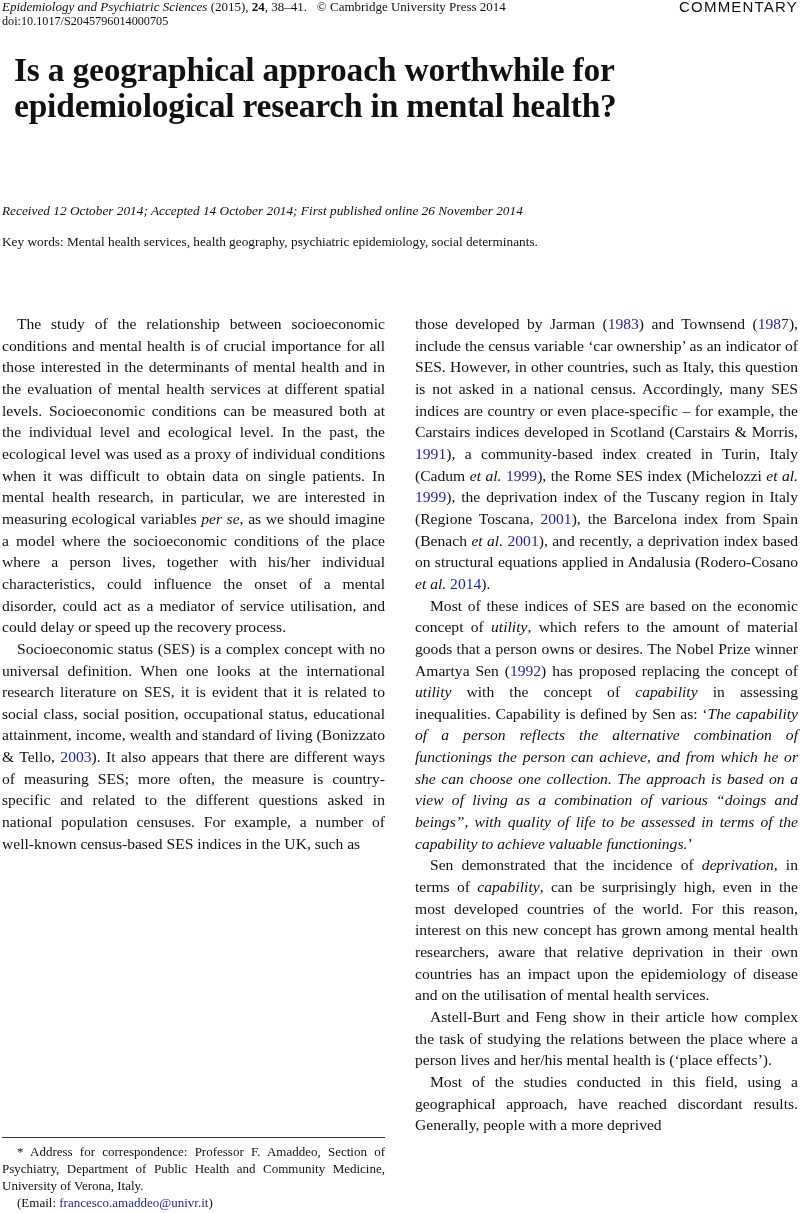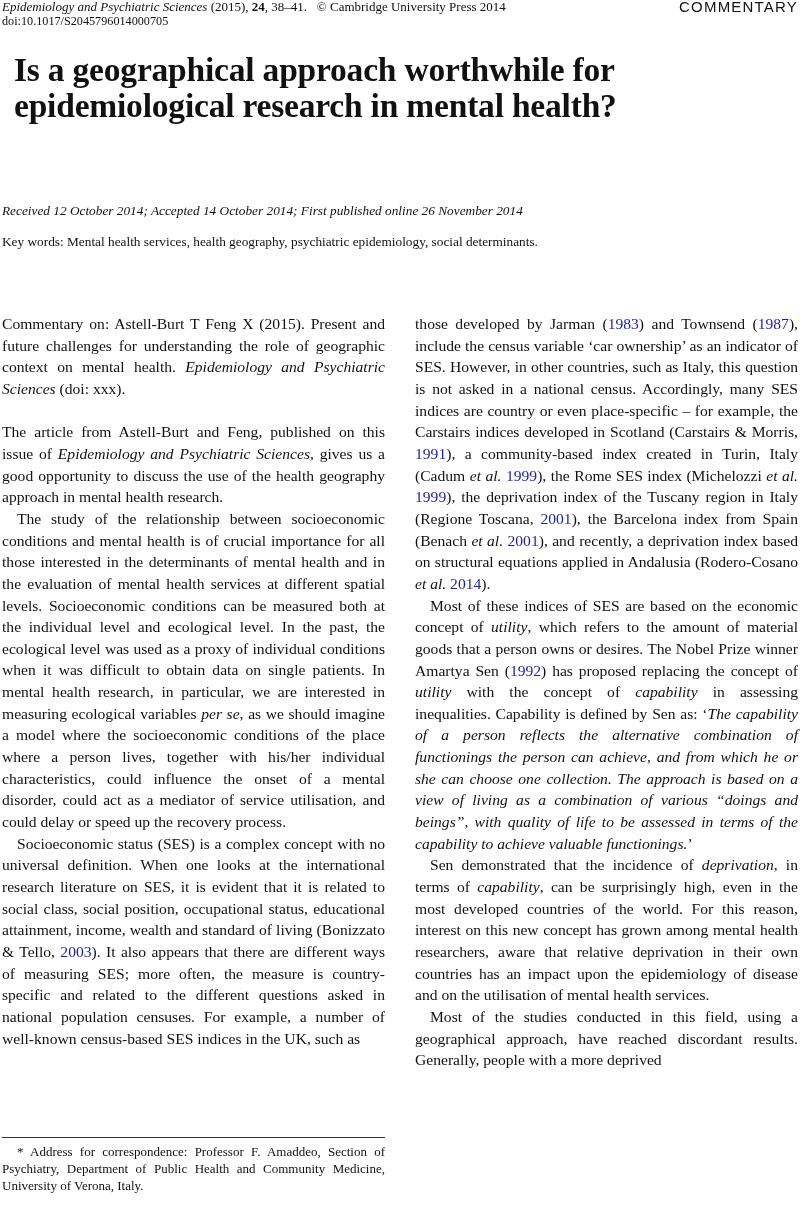--- a/index.html
+++ b/index.html
@@ -32,29 +32,29 @@
 <div class="header-journal"><span class="jt">Epidemiology and Psychiatric Sciences</span> <span>(2015),</span> <span class="vol">24</span><span>, 38–41.</span>&nbsp;&nbsp; <span>© Cambridge University Press 2014</span></div>
 <div class="header-doi">doi:10.1017/S2045796014000705</div>
 <div class="section-label">COMMENTARY</div>
 
 <h1 class="title">Is a geographical approach worthwhile for epidemiological research in mental health?</h1>
 
 <div class="received">Received 12 October 2014; Accepted 14 October 2014; First published online 26 November 2014</div>
 <div class="keywords"><span class="kl">Key words:</span><span> Mental health services, health geography, psychiatric epidemiology, social determinants.</span></div>
 
 <div class="col col-left">
-  <p><span>Commentary on: Astell-Burt T Feng X (2015). Present and future challenges for understanding the role of geographic context on mental health. </span><span class="i">Epidemiology and Psychiatric Sciences</span><span> (doi: xxx).</span></p>
-  <p class="gap"><span>The article from Astell-Burt and Feng, published on this issue of </span><span class="i">Epidemiology and Psychiatric Sciences</span><span>, gives us a good opportunity to discuss the use of the health geography approach in mental health research.</span></p>
   <p class="indent"><span>The study of the relationship between socioeconomic conditions and mental health is of crucial importance for all those interested in the determinants of mental health and in the evaluation of mental health services at different spatial levels. Socioeconomic conditions can be measured both at the individual level and eco­logical level. In the past, the ecological level was used as a proxy of individual conditions when it was diffi­cult to obtain data on single patients. In mental health research, in particular, we are interested in measuring ecological variables </span><span class="i">per se</span><span>, as we should imagine a model where the socioeconomic conditions of the place where a person lives, together with his/her indi­vidual characteristics, could influence the onset of a mental disorder, could act as a mediator of service util­isation, and could delay or speed up the recovery process.</span></p>
   <p class="indent"><span>Socioeconomic status (SES) is a complex concept with no universal definition. When one looks at the international research literature on SES, it is evident that it is related to social class, social position, occupa­tional status, educational attainment, income, wealth and standard of living (Bonizzato &amp; Tello, </span><a href="#">2003</a><span>). It also appears that there are different ways of measuring SES; more often, the measure is country-specific and related to the different questions asked in national population censuses. For example, a number of well-known census-based SES indices in the UK, such as</span></p>
 </div>
 
 <div class="footnote-rule"></div>
 <div class="foot">
   <p class="indent">* Address for correspondence: Professor F. Amaddeo, Section of Psychiatry, Department of Public Health and Community Medicine, University of Verona, Italy.</p>
+  <p class="indent"><span>(Email: </span><a href="#">francesco.amaddeo@univr.it</a><span>)</span></p>
 </div>
 
 <div class="col col-right">
   <p><span>those developed by Jarman (</span><a href="#">1983</a><span>) and Townsend (</span><a href="#">1987</a><span>), include the census variable ‘car ownership’ as an indicator of SES. However, in other countries, such as Italy, this question is not asked in a national census. Accordingly, many SES indices are country or even place-specific – for example, the Carstairs indi­ces developed in Scotland (Carstairs &amp; Morris, </span><a href="#">1991</a><span>), a community-based index created in Turin, Italy (Cadum </span><span class="i">et al.</span><span> </span><a href="#">1999</a><span>), the Rome SES index (Michelozzi </span><span class="i">et al.</span><span> </span><a href="#">1999</a><span>), the deprivation index of the Tuscany region in Italy (Regione Toscana, </span><a href="#">2001</a><span>), the Barcelona index from Spain (Benach </span><span class="i">et al.</span><span> </span><a href="#">2001</a><span>), and recently, a depriv­ation index based on structural equations applied in Andalusia (Rodero-Cosano </span><span class="i">et al.</span><span> </span><a href="#">2014</a><span>).</span></p>
   <p class="indent"><span>Most of these indices of SES are based on the eco­nomic concept of </span><span class="i">utility</span><span>, which refers to the amount of material goods that a person owns or desires. The Nobel Prize winner Amartya Sen (</span><a href="#">1992</a><span>) has proposed replacing the concept of </span><span class="i">utility</span><span> with the concept of </span><span class="i">cap­ability</span><span> in assessing inequalities. Capability is defined by Sen as: ‘</span><span class="i">The capability of a person reflects the alternative combination of functionings the person can achieve, and from which he or she can choose one collection. The approach is based on a view of living as a combination of various “doings and beings”, with quality of life to be assessed in terms of the capability to achieve valuable functionings.</span><span>’</span></p>
   <p class="indent"><span>Sen demonstrated that the incidence of </span><span class="i">deprivation</span><span>, in terms of </span><span class="i">capability</span><span>, can be surprisingly high, even in the most developed countries of the world. For this reason, interest on this new concept has grown among mental health researchers, aware that relative deprivation in their own countries has an impact upon the epidemiology of disease and on the utilisa­tion of mental health services.</span></p>
+  <p class="indent">Astell-Burt and Feng show in their article how com­plex the task of studying the relations between the place where a person lives and her/his mental health is (‘place effects’).</p>
   <p class="indent">Most of the studies conducted in this field, using a geographical approach, have reached discordant results. Generally, people with a more deprived</p>
 </div>
 
 </body></html>

